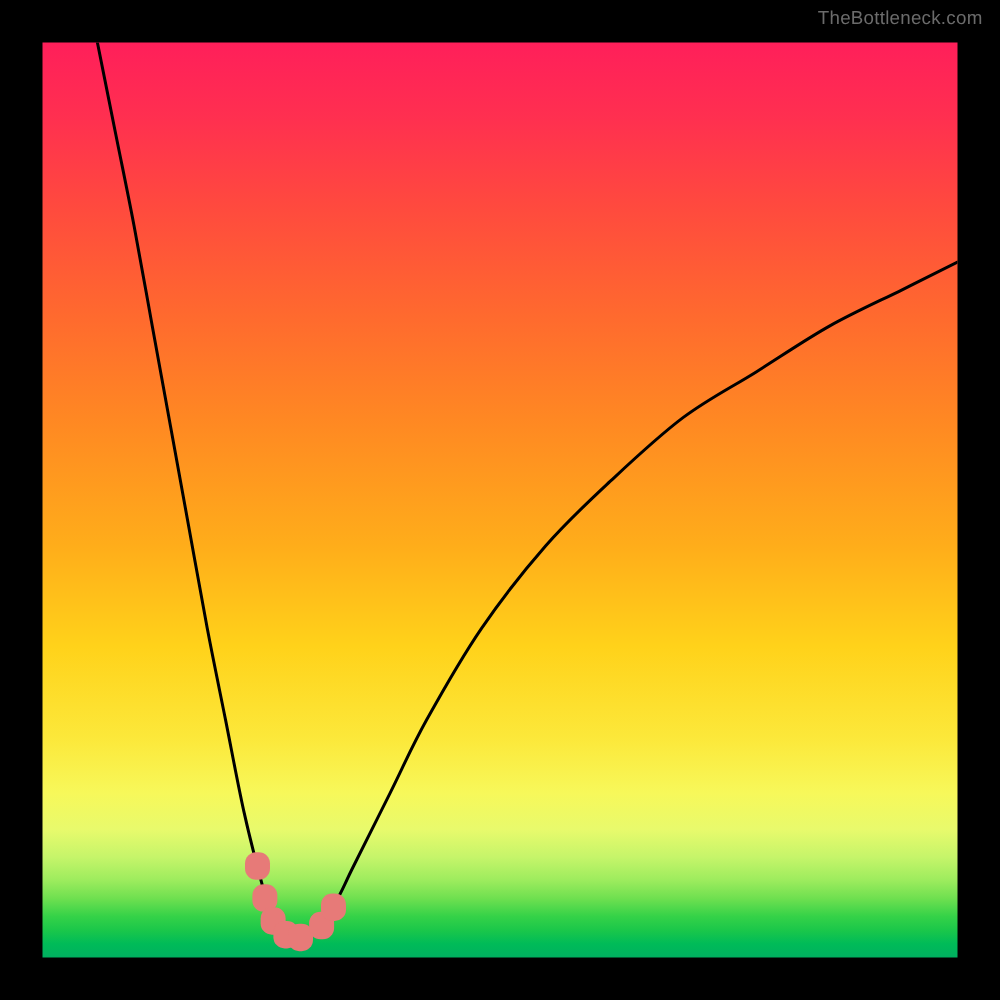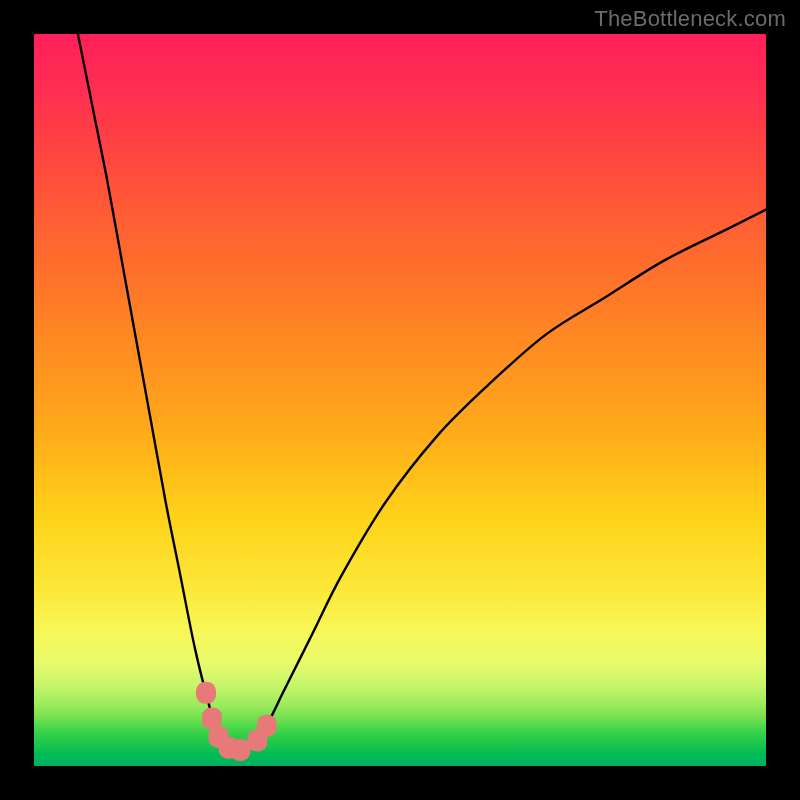--- a/index.html
+++ b/index.html
@@ -44,21 +44,21 @@
       #00bb58 98.5%,
       #00b060 100%
     );
     overflow: hidden;
   }
   .watermark {
     position: absolute;
     top: 6px;
     right: 14px;
     color: #6b6b6b;
-    font-size: 22px;
+    font-size: 15px;
     letter-spacing: 0.2px;
     font-weight: 400;
     user-select: none;
   }
   svg.curve {
     position: absolute;
     left: 0;
     top: 0;
     width: 732px;
     height: 732px;

